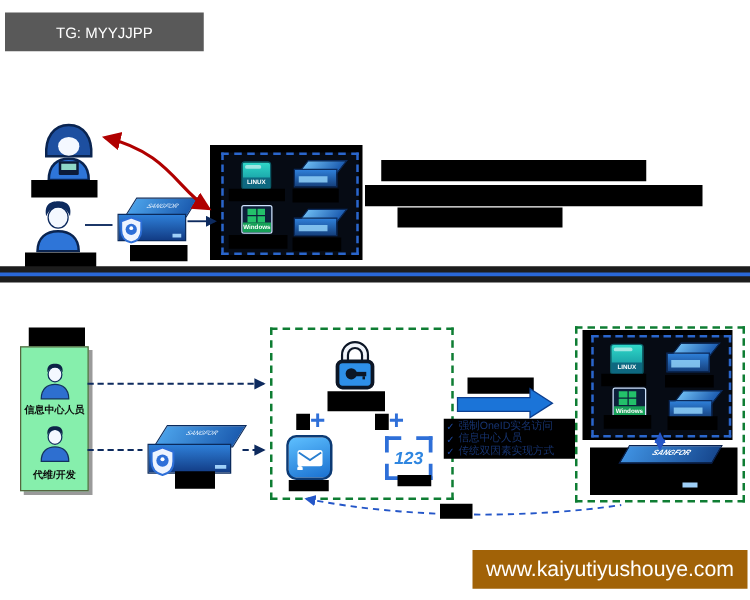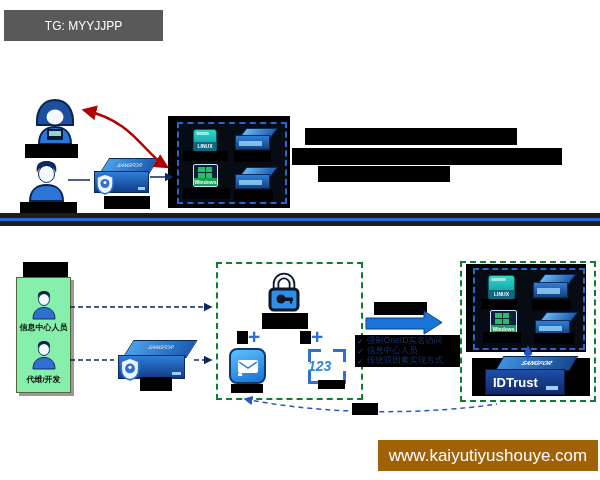--- a/index.html
+++ b/index.html
@@ -71,21 +71,21 @@
   
   .plus{position:absolute;color:#2f6fd8;font-size:21px;font-weight:bold;line-height:18px;}
   .sms-ico{position:absolute;left:229px;top:348px;width:37px;height:36px;border-radius:8px;
            background:linear-gradient(160deg,#5ec0ff,#1a70d0);border:2px solid #0c3a74;box-sizing:border-box;}
   .otp-ico{position:absolute;left:308px;top:349px;width:38px;height:35px;color:#2f86e0;}
   .otp-ico .c{position:absolute;width:10px;height:10px;border:3px solid #2e6fd8;}
   .otp-ico .tl{left:0;top:0;border-right:none;border-bottom:none;}
   .otp-ico .tr{right:0;top:0;border-left:none;border-bottom:none;}
   .otp-ico .bl{left:0;bottom:0;border-right:none;border-top:none;}
   .otp-ico .br{right:0;bottom:0;border-left:none;border-top:none;}
-  .otp-ico .num{position:absolute;left:0;top:9px;width:100%;text-align:left;
+  .otp-ico .num{position:absolute;left:0;top:9px;width:100%;text-align:center;
            font-size:14px;font-weight:bold;font-style:italic;}
   
   .benefits{position:absolute;left:355px;top:335px;width:110px;height:32px;background:#000;
             display:flex;flex-direction:column;justify-content:center;padding:1px 2px;box-sizing:border-box;}
   .benefits .row{display:flex;align-items:center;gap:3px;height:10px;}
   .benefits .chk{color:#1d49a0;font-size:8px;}
   .benefits .txt{color:#16336f;font-size:8.5px;white-space:nowrap;}
   svg{display:block;}
   #overlay{position:absolute;left:0;top:0;pointer-events:none;}
 </style>
@@ -269,21 +269,20 @@
         <div class="slots"></div>
     </div>
     <div class="bar" style="left:6px;top:29px;width:36px;height:10px;"></div>
     <div class="bar" style="left:57px;top:30px;width:39px;height:10px;"></div>
     <div class="bar" style="left:8px;top:62px;width:38px;height:11px;"></div>
     <div class="bar" style="left:59px;top:63px;width:40px;height:11px;"></div>
   </div>
   <div class="backdrop" style="left:472px;top:358px;width:118px;height:38px;"></div>
   <div class="idtrust-app">
     <div class="top">SANGFOR</div>
-    <div class="front">IDTrust</div>
     <div class="ports"></div>
   </div>
 
   <div class="url-badge">
     <span>www.kaiyutiyushouye.com</span>
   </div>
 
   <svg id="overlay" width="600" height="480" viewBox="0 0 600 480">
     <defs>
       <marker id="mNavy" orient="auto-start-reverse" markerWidth="7" markerHeight="7" refX="5" refY="3">

